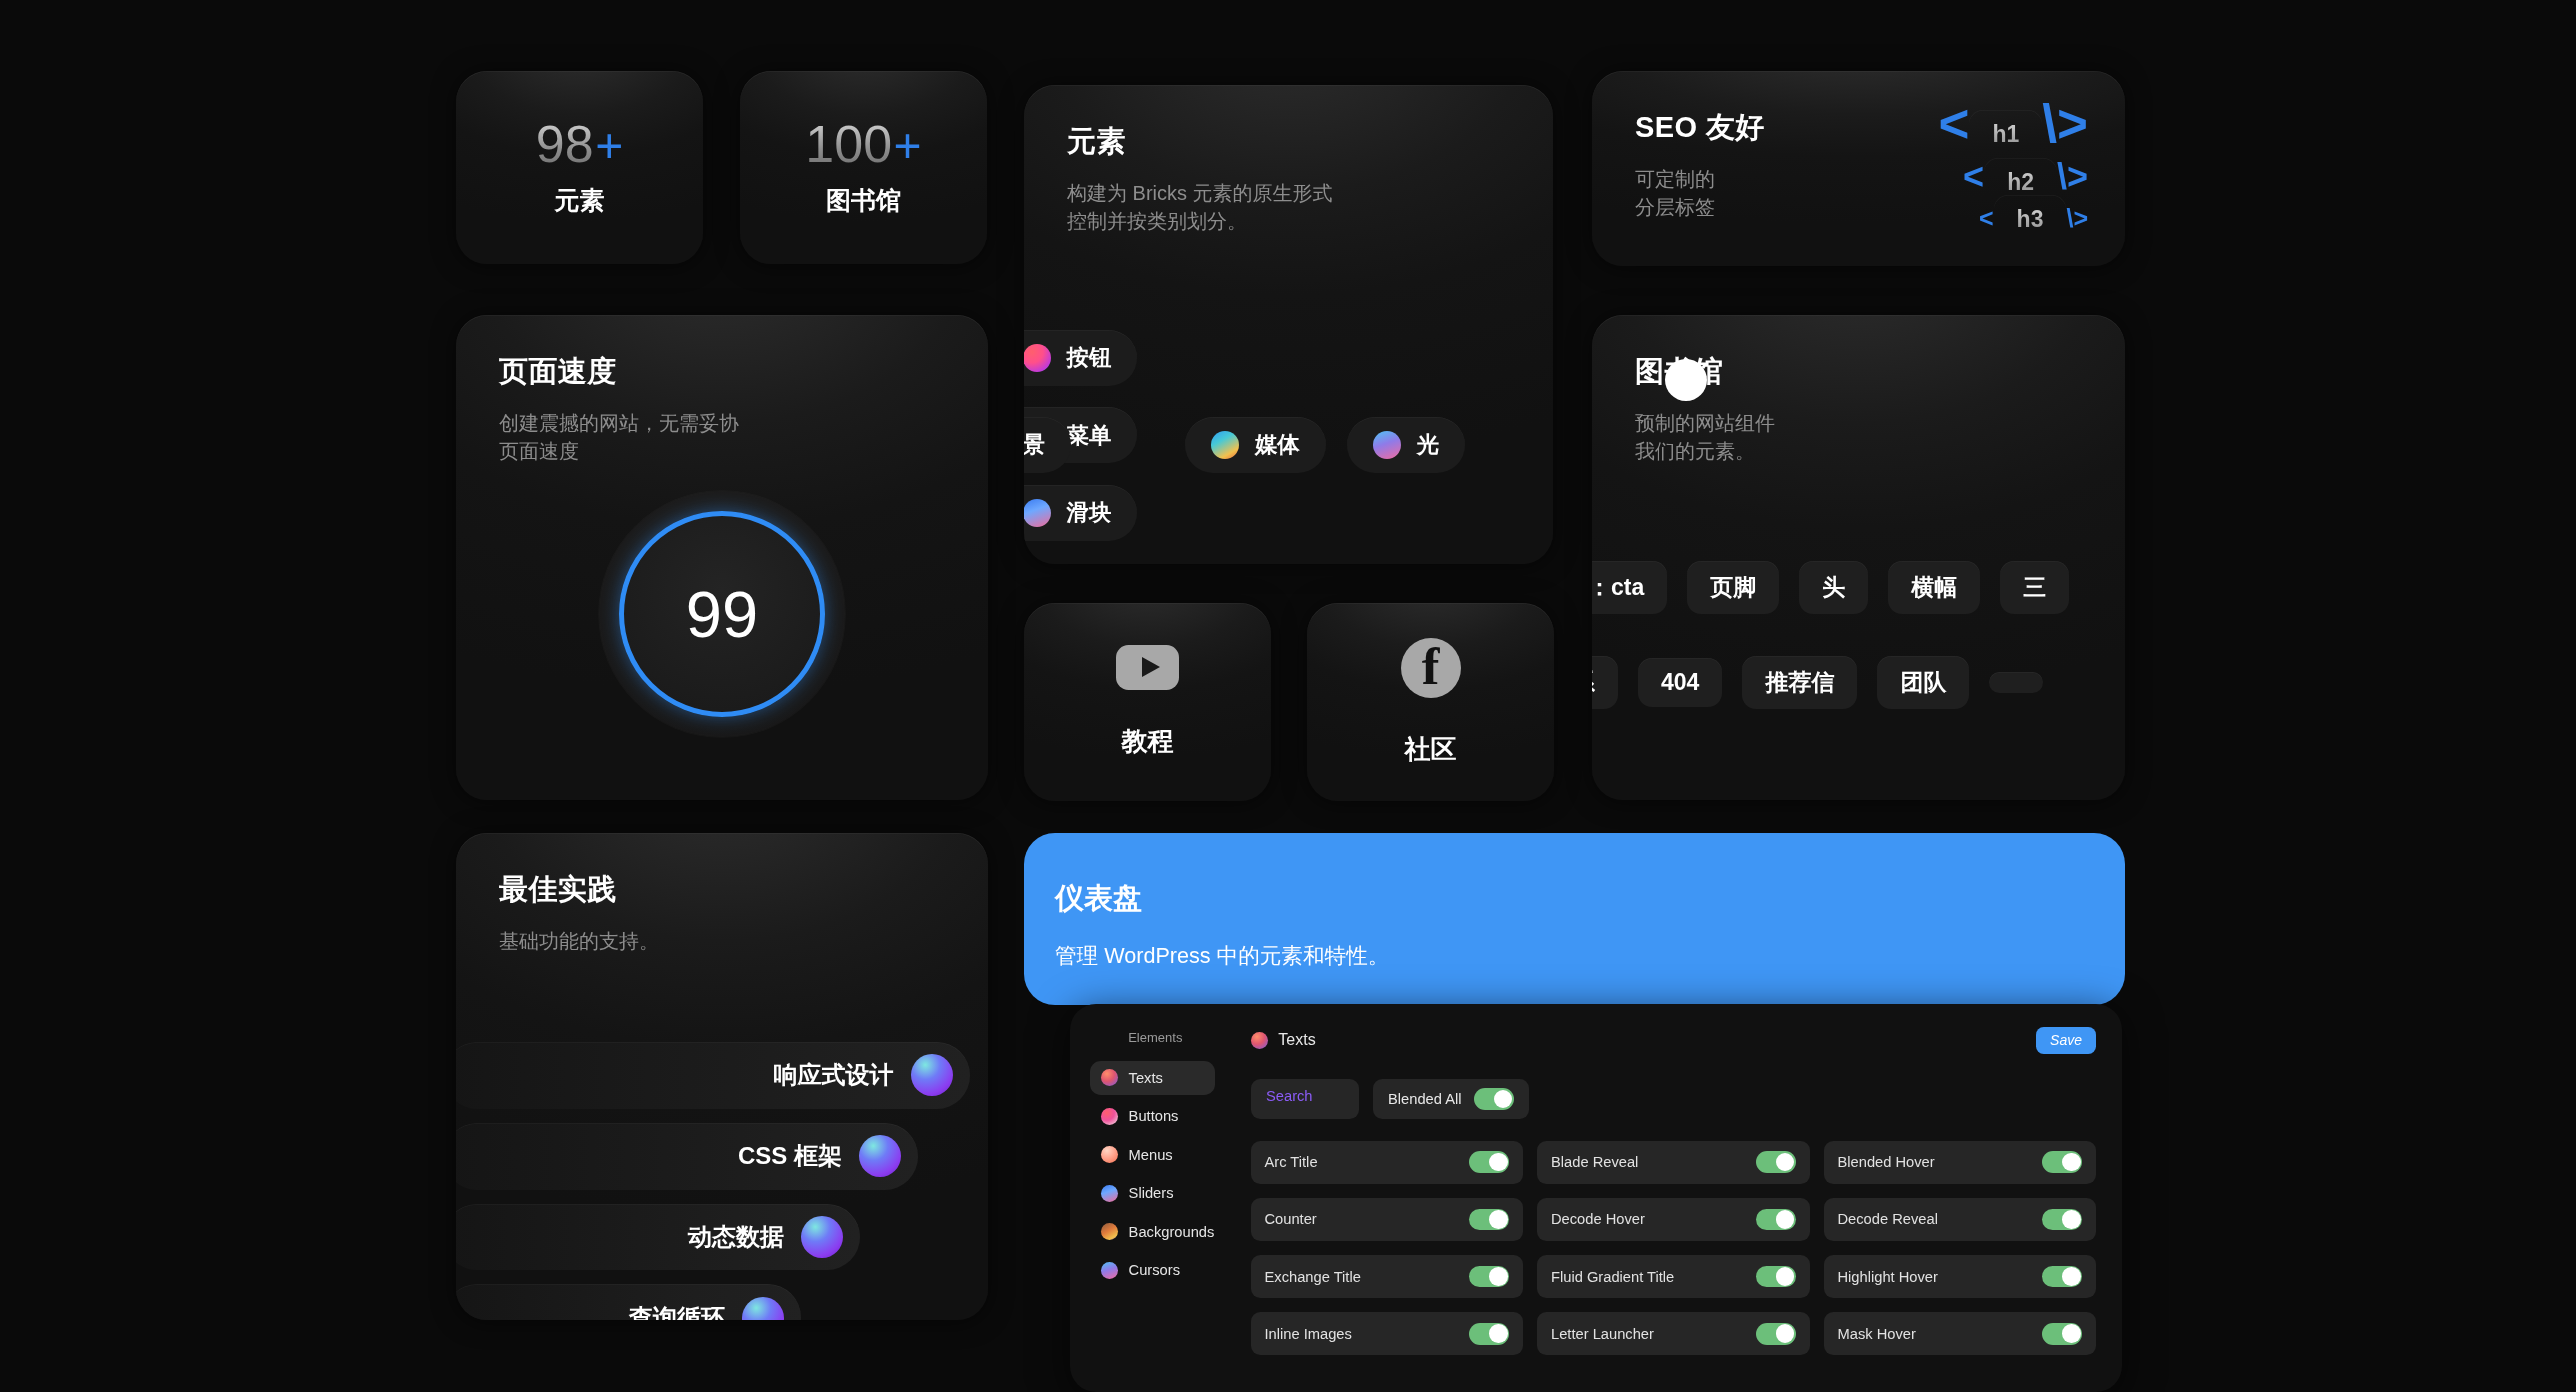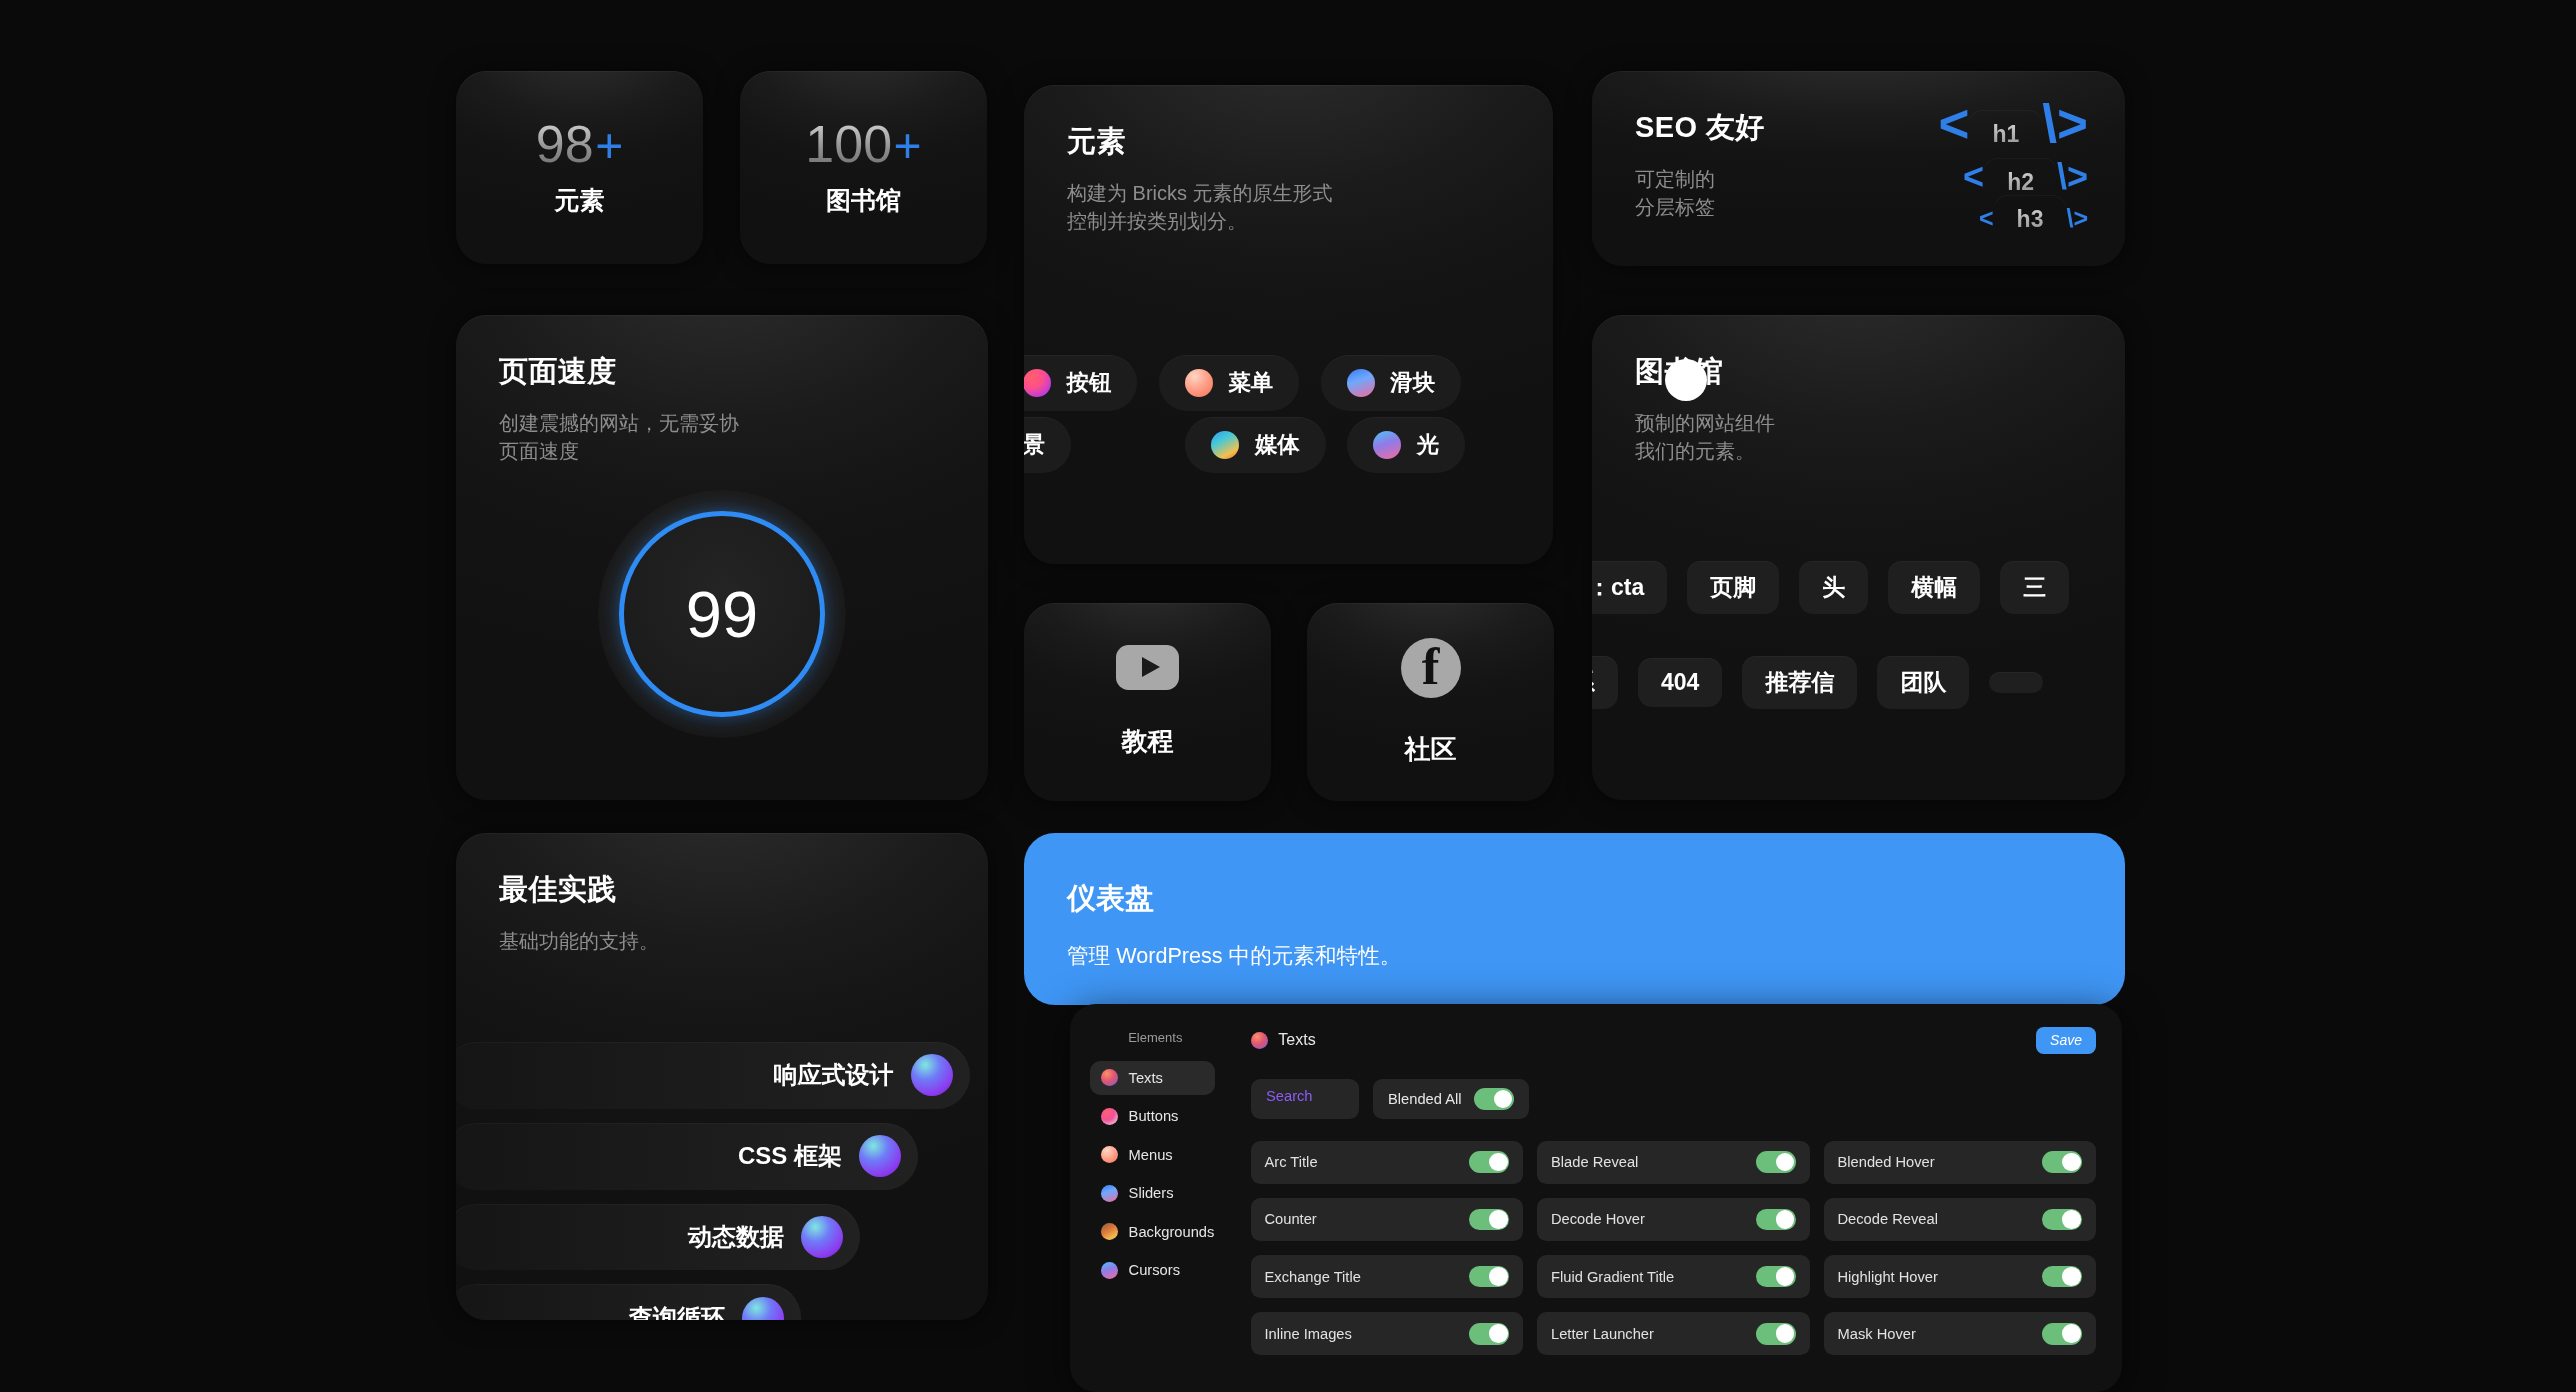--- a/index.html
+++ b/index.html
@@ -202,21 +202,21 @@
     <div class="stat-label">图书馆</div>
   </div>
 
   <div class="card" style="left:1024px; top:85px; width:529px; height:479px;">
     <div style="padding:37px 43px 0 43px;">
       <div class="card-title">元素</div>
       <div class="card-sub">构建为 Bricks 元素的原生形式
 控制并按类别划分。</div>
     </div>
 
-    <div class="pill-row" style="left:-27px; top:270px;">
+    <div class="pill-row" style="left:-27px; top:245px;flex-direction:column;">
       <div class="pill">
         <span class="orb o1"></span>
         <span>按钮</span>
       </div>
       <div class="pill">
         <span class="orb o2"></span>
         <span>菜单</span>
       </div>
       <div class="pill">
         <span class="orb o3"></span>
@@ -324,21 +324,21 @@
         <span class="bp-orb"></span>
       </div>
       <div class="bp-bar" style="margin-right:187px;">
         <span class="bp-label">查询循环</span>
         <span class="bp-orb"></span>
       </div>
     </div>
   </div>
 
   <div class="dash-card" style="left:1024px; top:833px; width:1101px; height:172px;">
-    <div style="padding:46px 0 0 43px;">
+    <div style="padding:46px 0 0 31px;">
       <div class="dash-title">仪表盘</div>
       <div class="dash-sub">管理 WordPress 中的元素和特性。</div>
     </div>
   </div>
 
   <div class="dash-panel" style="left:1070px; top:1004px; width:1052px; height:388px;">
 
     <div class="dash-side">
       <div class="dash-side-title">Elements</div>
 

